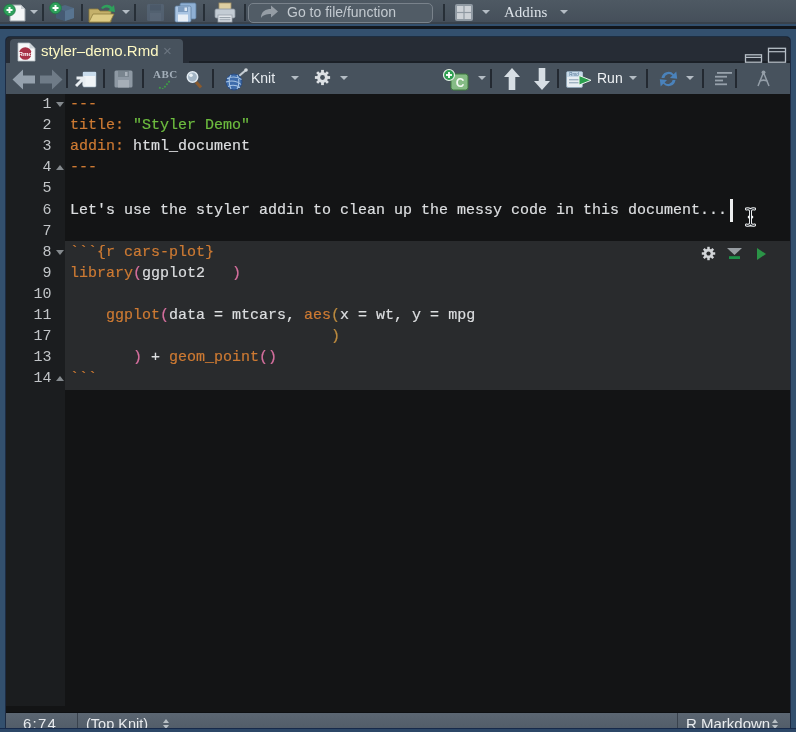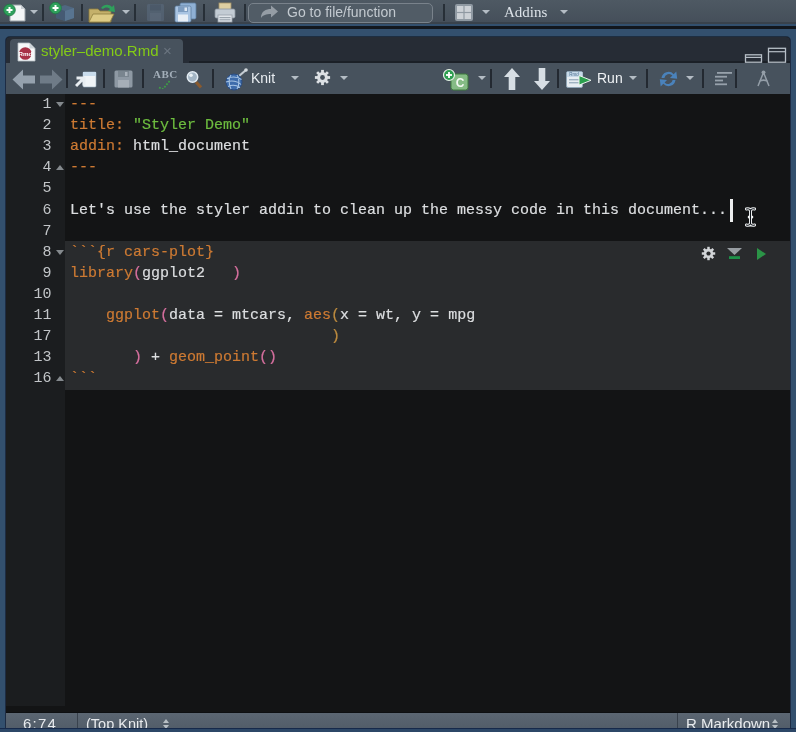--- a/index.html
+++ b/index.html
@@ -136,21 +136,21 @@
     <div class="abs" id="tabline"></div>
     <div class="abs" id="tabbar">
       <div class="abs" id="tab">
 
         <svg class="abs" style="left:7px;top:3px" width="19" height="20" viewBox="0 0 19 20">
           <path d="M1 1 h11.5 l5.5 5.5 v12.5 h-17 z" fill="#f6f8f9" stroke="#b9c0c6" stroke-width="0.8"></path>
           <path d="M12.5 1 l5.5 5.5 h-5.5 z" fill="#cdd3d8"></path>
           <circle cx="8.3" cy="11.5" r="6.3" fill="#a83247"></circle>
           <text x="8.3" y="13.7" font-size="6.2" font-weight="bold" fill="#fff" text-anchor="middle" font-family="Liberation Sans,sans-serif">Rmd</text>
         </svg>
-        <div class="abs" style="left:31px;top:3px;font-size:15px;color:#84cc16;">styler–demo.Rmd</div>
+        <div class="abs" style="left:31px;top:3px;font-size:15px;color:#fef9c3;">styler–demo.Rmd</div>
         <div class="abs" style="left:153px;top:3px;font-size:15px;color:#6b7580;">×</div>
       </div>
 
       <svg class="abs" style="left:738px;top:8px;z-index:4" width="44" height="18" viewBox="0 0 44 18">
         <rect x="1.5" y="9.8" width="16" height="7.4" fill="none" stroke="#b6bec6" stroke-width="1.3"></rect>
         <line x1="2" y1="12.4" x2="17" y2="12.4" stroke="#b6bec6" stroke-width="1.2"></line>
         <rect x="24.5" y="3.3" width="17" height="13.9" fill="none" stroke="#b6bec6" stroke-width="1.3"></rect>
         <line x1="25" y1="6.7" x2="41" y2="6.7" stroke="#b6bec6" stroke-width="1.2"></line>
       </svg>
     </div>
@@ -270,21 +270,21 @@
           <div class="num" style="top:63.3px">4</div>
           <div class="num" style="top:84.4px">5</div>
           <div class="num" style="top:105.5px">6</div>
           <div class="num" style="top:126.6px">7</div>
           <div class="num" style="top:147.7px">8</div>
           <div class="num" style="top:168.8px">9</div>
           <div class="num" style="top:189.9px">10</div>
           <div class="num" style="top:211.0px">11</div>
           <div class="num" style="top:232.1px">17</div>
           <div class="num" style="top:253.2px">13</div>
-          <div class="num" style="top:274.3px">16</div>
+          <div class="num" style="top:274.3px">14</div>
         </div>
       <div id="code">
           <div class="codeline" style="top:0.0px"><span class="o">---</span></div>
           <div class="codeline" style="top:21.1px"><span class="o">title:</span> <span class="g">"Styler Demo"</span></div>
           <div class="codeline" style="top:42.2px"><span class="o">addin:</span> html_document</div>
           <div class="codeline" style="top:63.3px"><span class="o">---</span></div>
           <div class="codeline" style="top:84.4px"></div>
           <div class="codeline" style="top:105.5px">Let's use the styler addin to clean up the messy code in this document...</div>
           <div class="codeline" style="top:126.6px"></div>
           <div class="codeline" style="top:147.7px"><span class="o">```{r cars-plot}</span></div>

